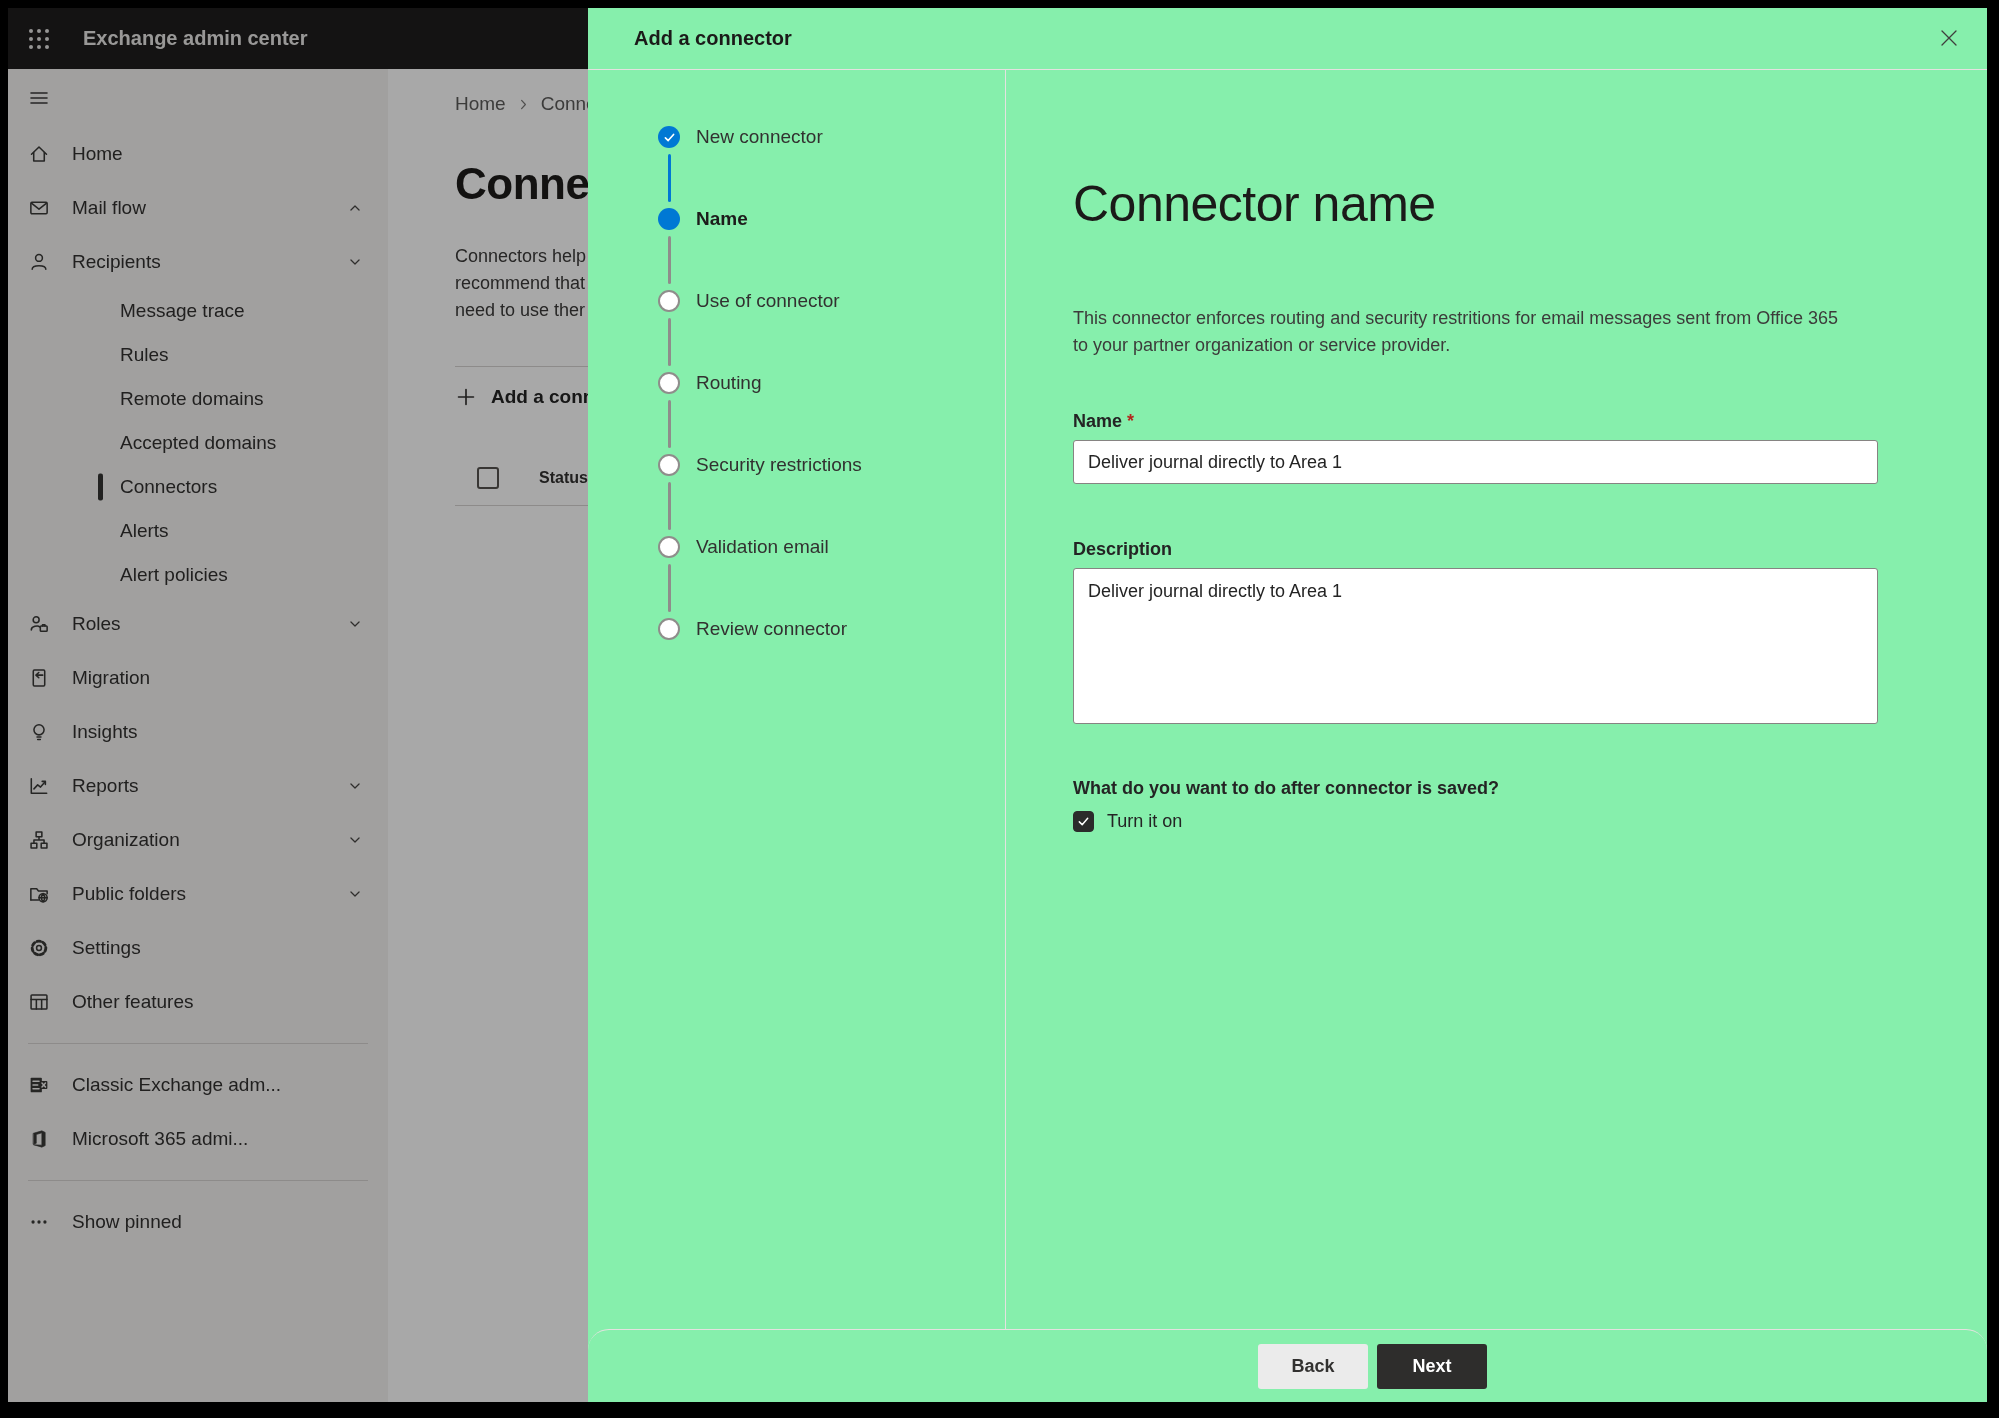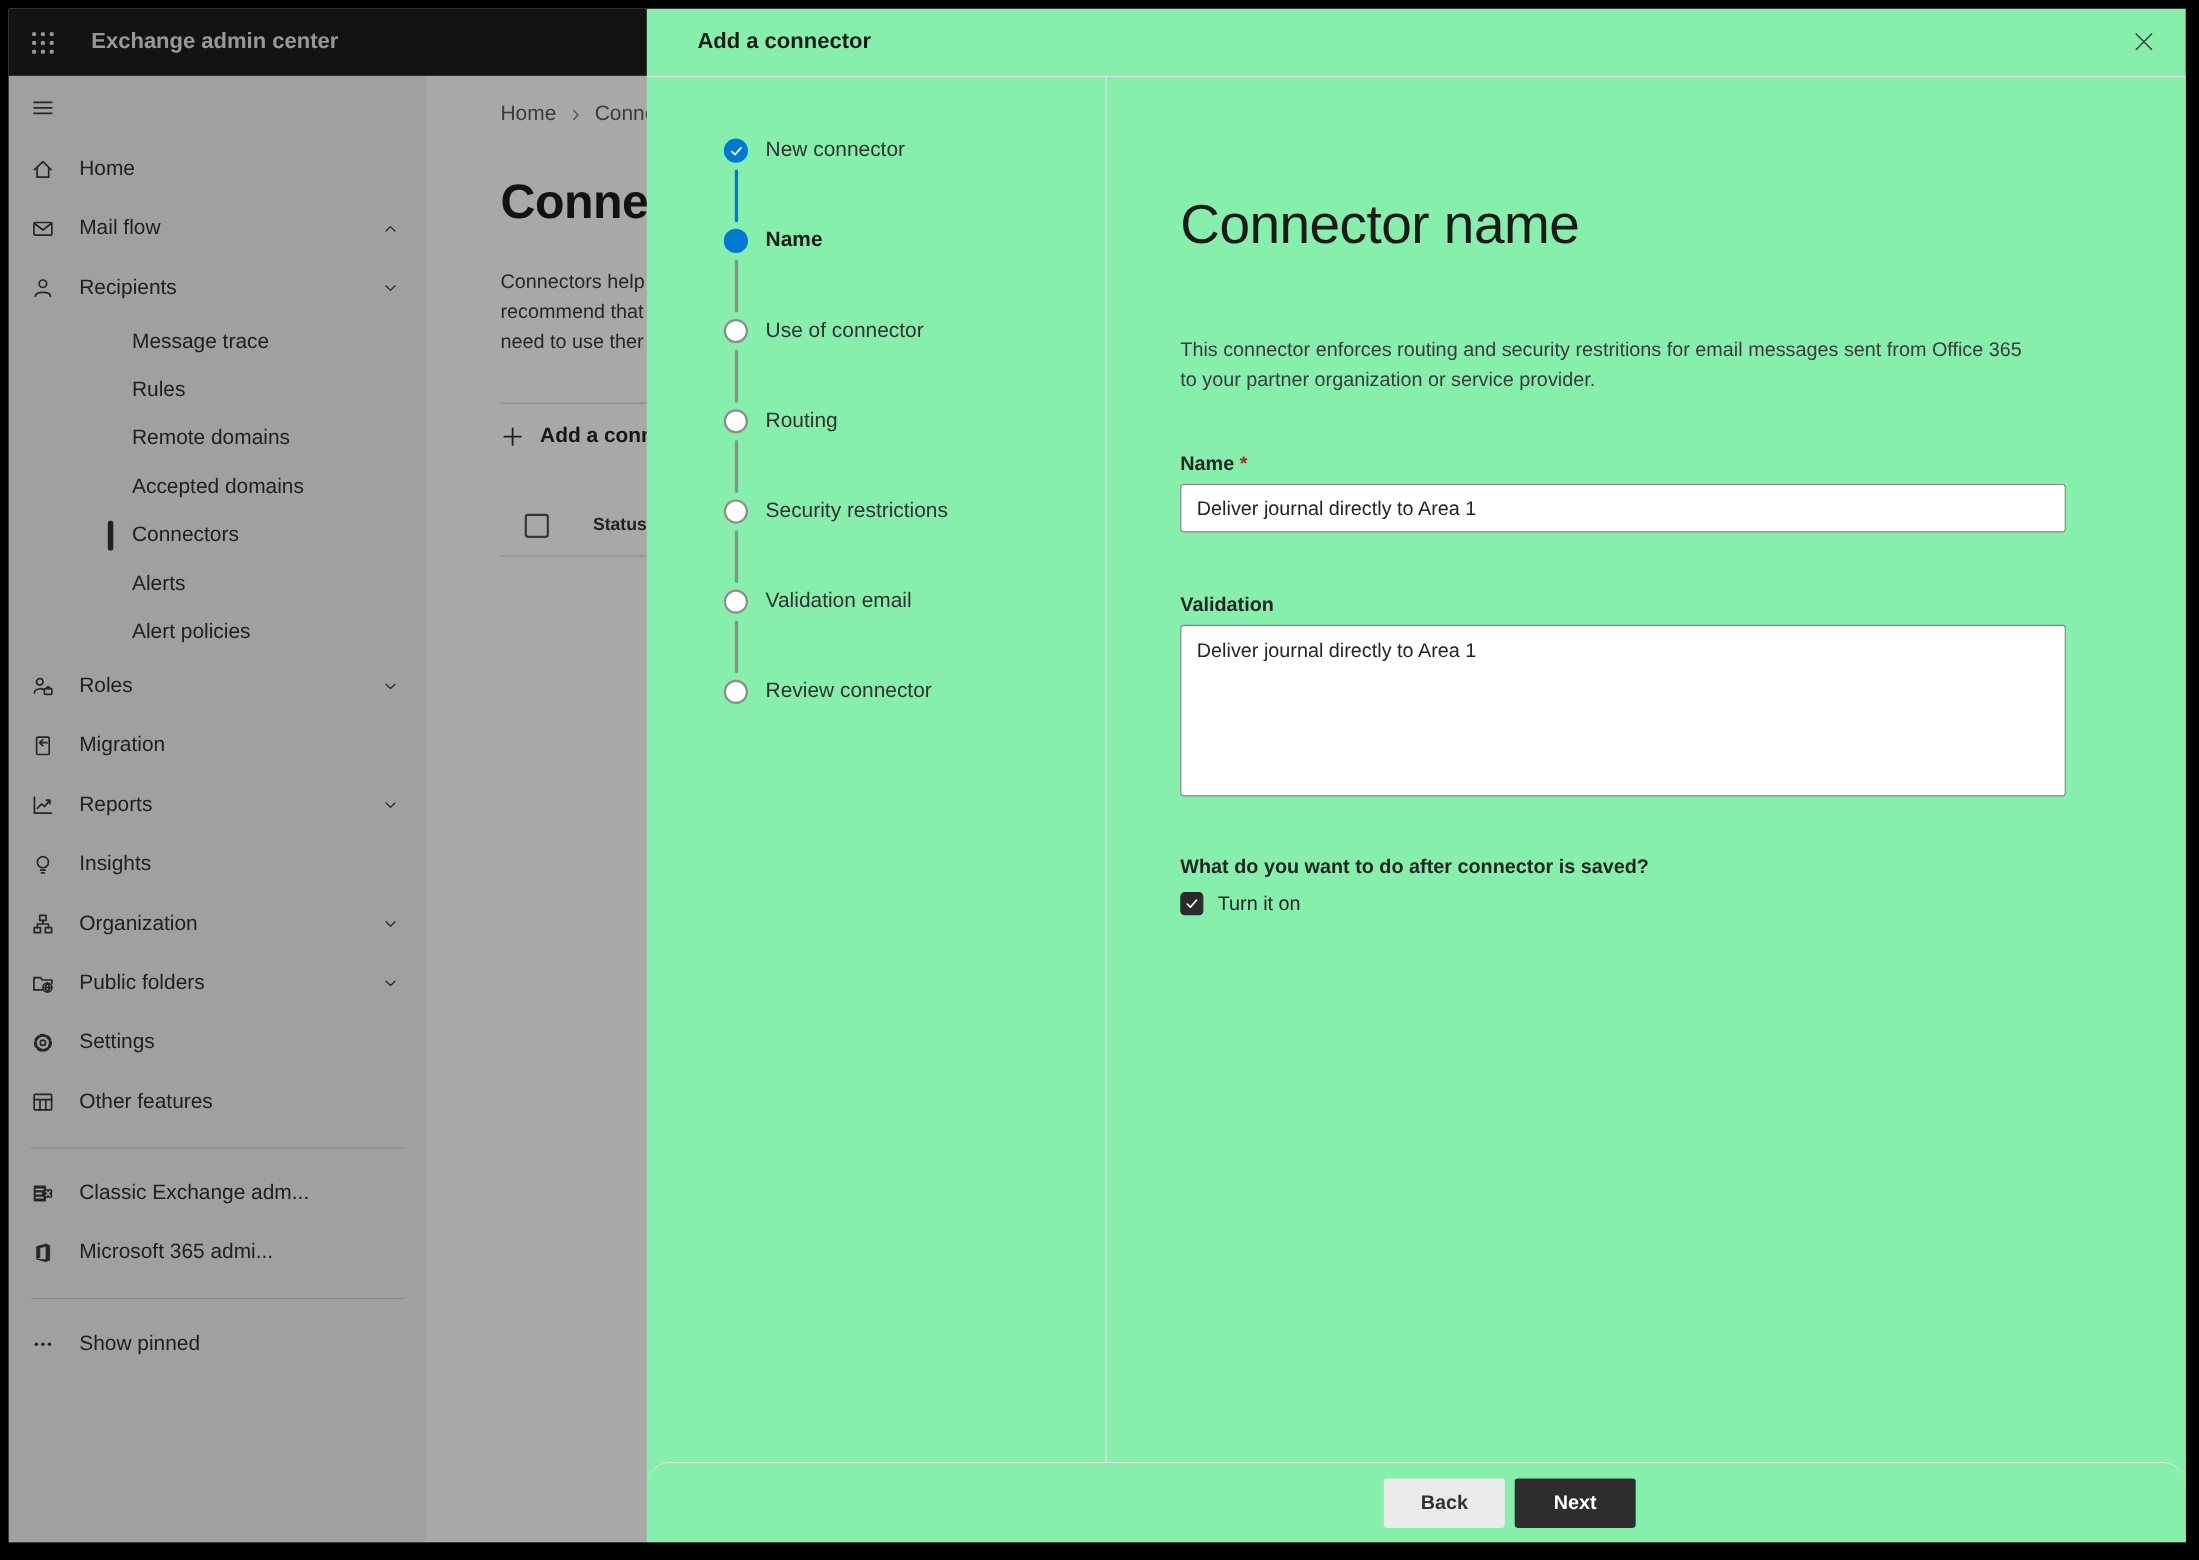--- a/index.html
+++ b/index.html
@@ -197,40 +197,40 @@
                   <svg viewBox="0 0 20 20" fill="none" stroke="currentColor" stroke-width="1.4" stroke-linecap="round" stroke-linejoin="round">
                     <rect x="4.8" y="2.8" width="10.4" height="14.4" rx="1"></rect>
                     <path d="M13.4 7.4 H7.6 M9.8 5 L7.2 7.4 L9.8 9.8"></path>
                   </svg>
                 </span>
                 <span class="nav-label">Migration</span>
               </div>
               <div class="nav-item">
                 <span class="nav-icon">
                   <svg viewBox="0 0 20 20" fill="none" stroke="currentColor" stroke-width="1.4" stroke-linecap="round" stroke-linejoin="round">
+                    <circle cx="10" cy="8" r="4.6"></circle>
+                    <path d="M8.2 14.6 h3.6 M8.8 16.8 h2.4"></path>
+                  </svg>
+                </span>
+                <span class="nav-label">Insights</span>
+              </div>
+              <div class="nav-item">
+                <span class="nav-icon">
+                  <svg viewBox="0 0 20 20" fill="none" stroke="currentColor" stroke-width="1.4" stroke-linecap="round" stroke-linejoin="round">
                     <path d="M3 3.4 V16.6 H17"></path>
                     <path d="M5.4 12.6 L8.8 9 L11.4 11 L15.6 6.2"></path>
                     <path d="M12.9 5.8 H15.8 V8.7"></path>
                   </svg>
                 </span>
                 <span class="nav-label">Reports</span>
                 <span class="nav-chevron">
                   <svg viewBox="0 0 20 20" fill="none" stroke="currentColor" stroke-width="1.4" stroke-linecap="round" stroke-linejoin="round">
                     <path d="M5.5 7.8 L10 12.2 L14.5 7.8"></path>
                   </svg>
                 </span>
-              </div>
-              <div class="nav-item">
-                <span class="nav-icon">
-                  <svg viewBox="0 0 20 20" fill="none" stroke="currentColor" stroke-width="1.4" stroke-linecap="round" stroke-linejoin="round">
-                    <circle cx="10" cy="8" r="4.6"></circle>
-                    <path d="M8.2 14.6 h3.6 M8.8 16.8 h2.4"></path>
-                  </svg>
-                </span>
-                <span class="nav-label">Insights</span>
               </div>
               <div class="nav-item">
                 <span class="nav-icon">
                   <svg viewBox="0 0 20 20" fill="none" stroke="currentColor" stroke-width="1.4" stroke-linecap="round" stroke-linejoin="round">
                     <rect x="7.4" y="2.8" width="5.2" height="4.2"></rect>
                     <rect x="2.8" y="13" width="5.2" height="4.2"></rect>
                     <rect x="12" y="13" width="5.2" height="4.2"></rect>
                     <path d="M10 7 V10 M5.4 13 V10 H14.6 V13"></path>
                   </svg>
                 </span>
@@ -402,21 +402,21 @@
           <p class="connector-desc">
             <span style="display:block">This connector enforces routing and security restritions for email messages sent from Office 365</span>
             <span style="display:block">to your partner organization or service provider.</span>
           </p>
 
           <div class="field-label">
             <span>Name</span><span class="required">*</span>
           </div>
           <input class="text-input" type="text" value="Deliver journal directly to Area 1" style="">
 
-          <div class="field-label desc">Validation</div>
+          <div class="field-label desc">Description</div>
           <textarea class="text-area" style="">Deliver journal directly to Area 1</textarea>
 
           <div class="question">What do you want to do after connector is saved?</div>
           <div class="checkbox-row">
             <span class="checkbox checked" id="turn-on-checkbox">
               <svg class="check-icon" viewBox="0 0 14 14" fill="none" stroke="#ffffff" stroke-width="1.6" stroke-linecap="round" stroke-linejoin="round">
                   <path d="M2.5 7.4 L5.6 10.4 L11.5 3.6"></path>
                 </svg>
             </span>
             <span class="checkbox-label">Turn it on</span>

